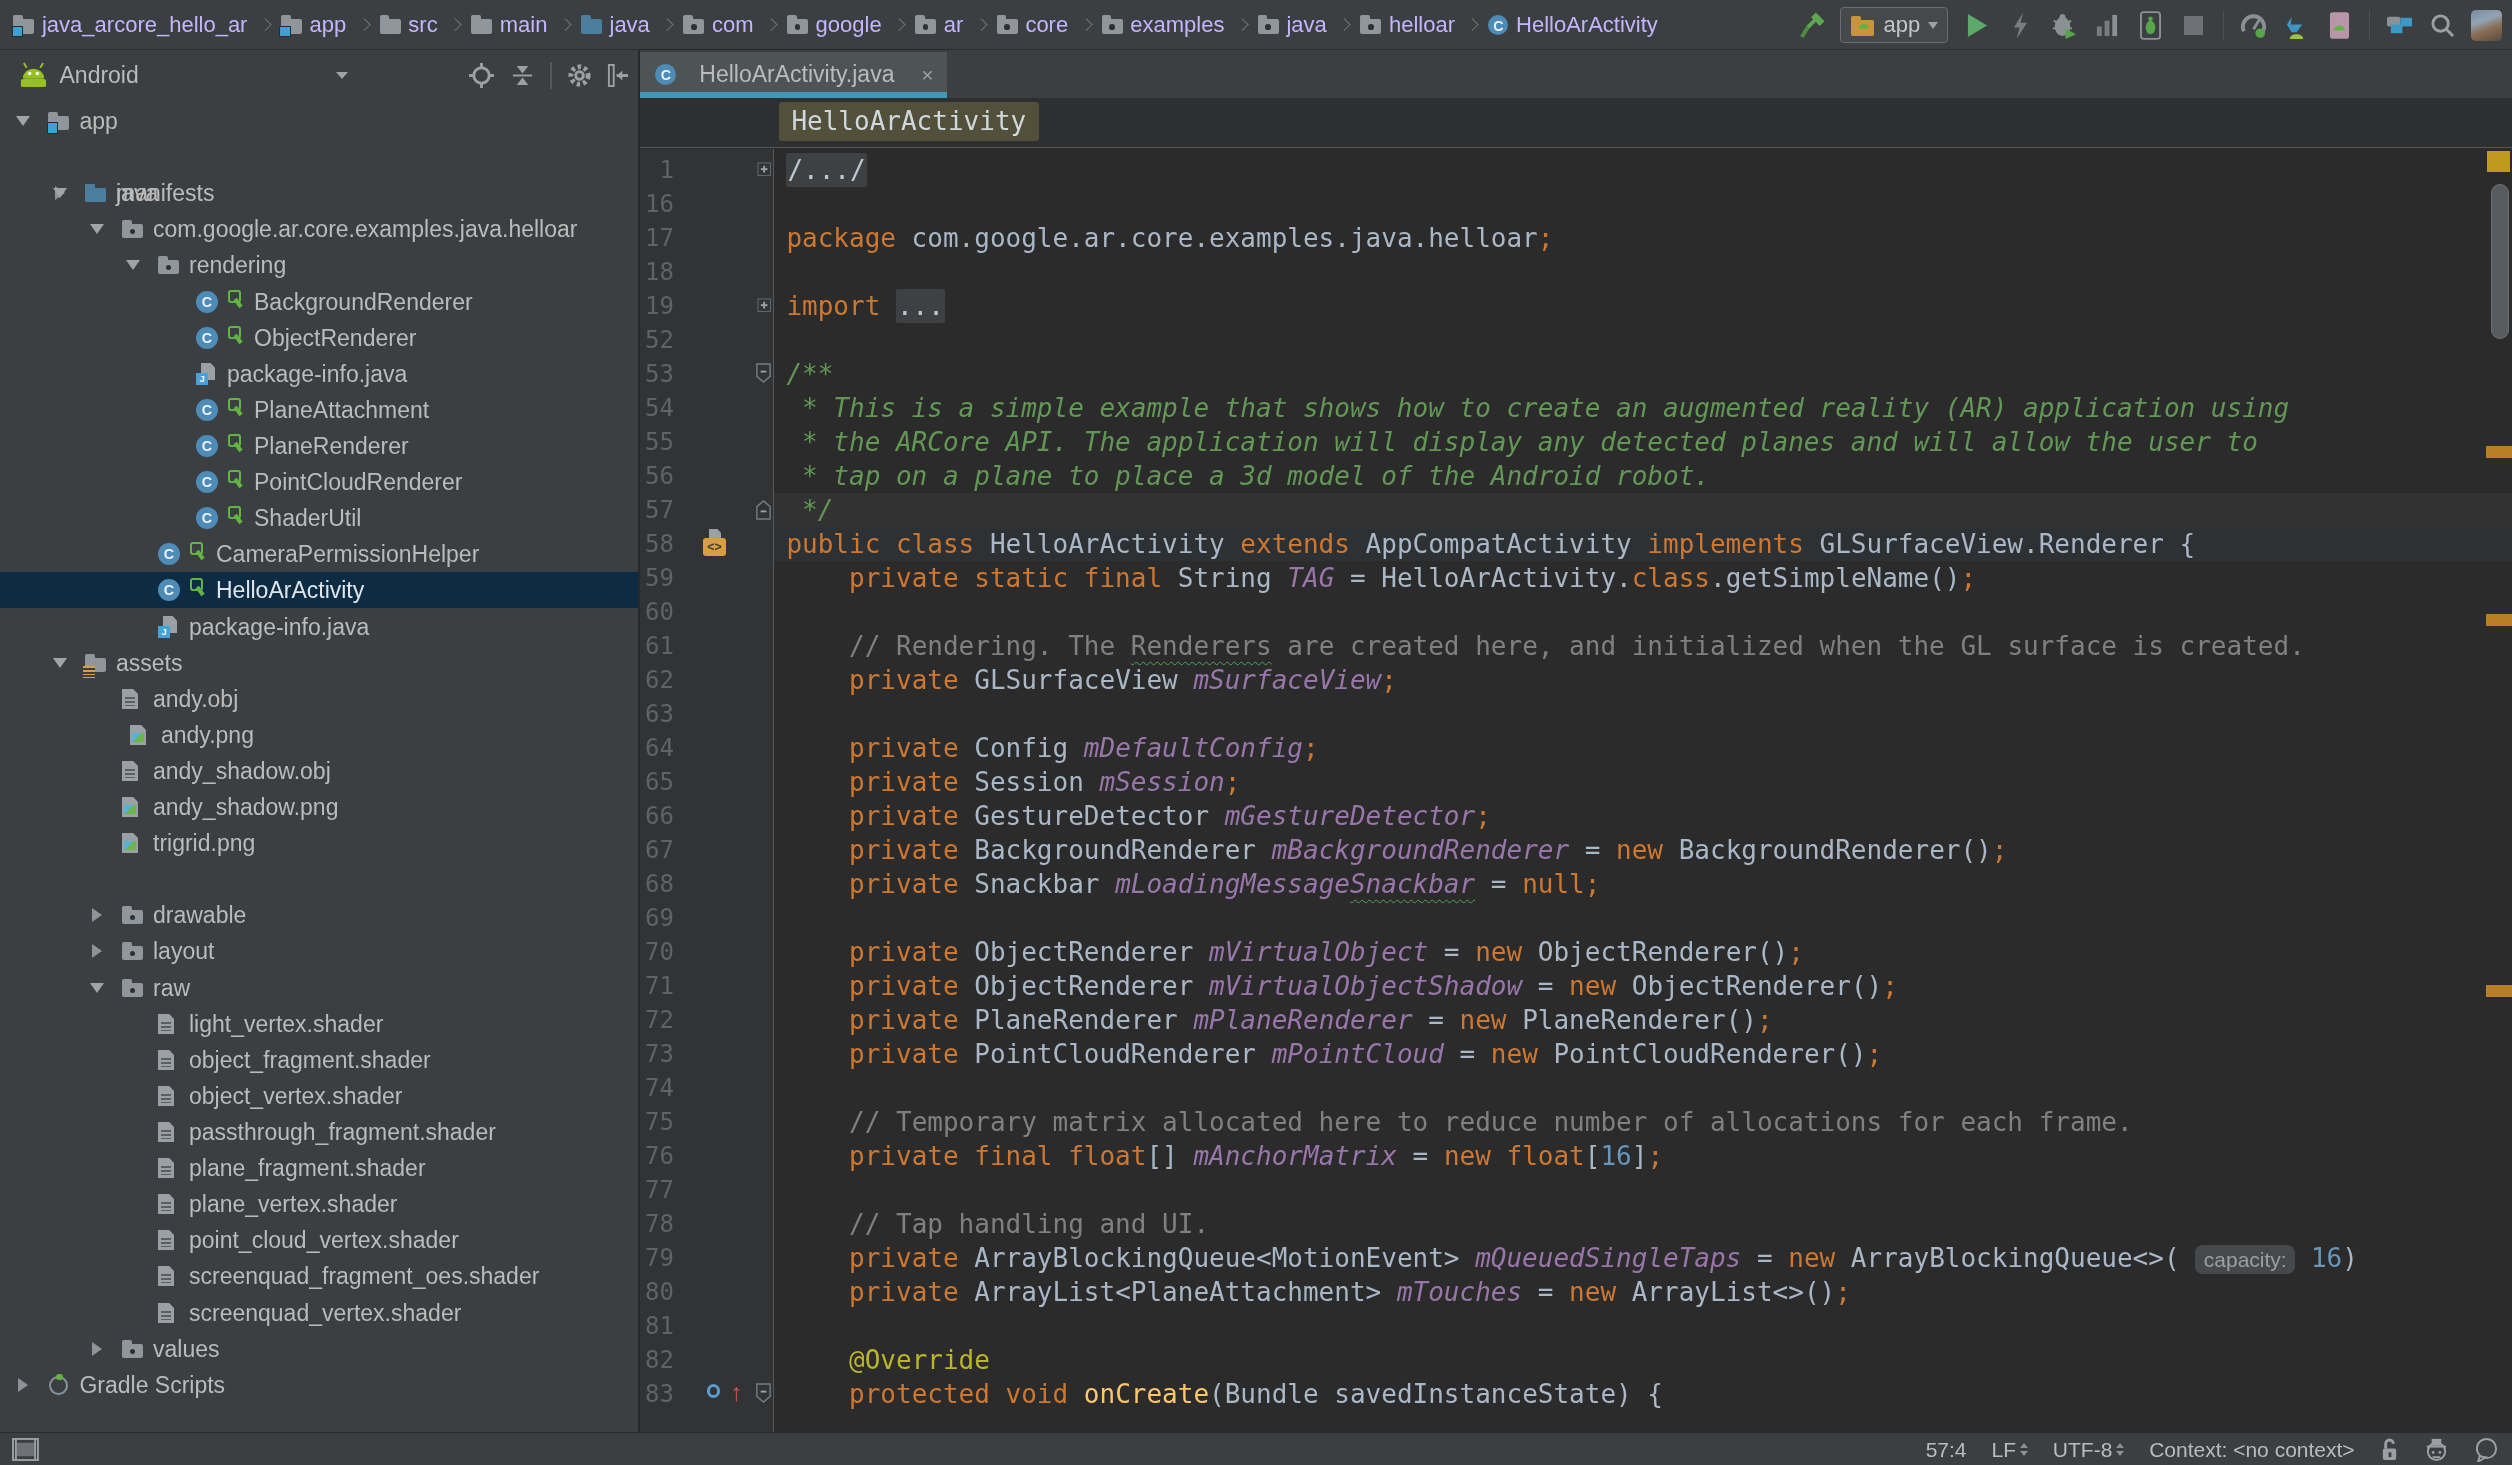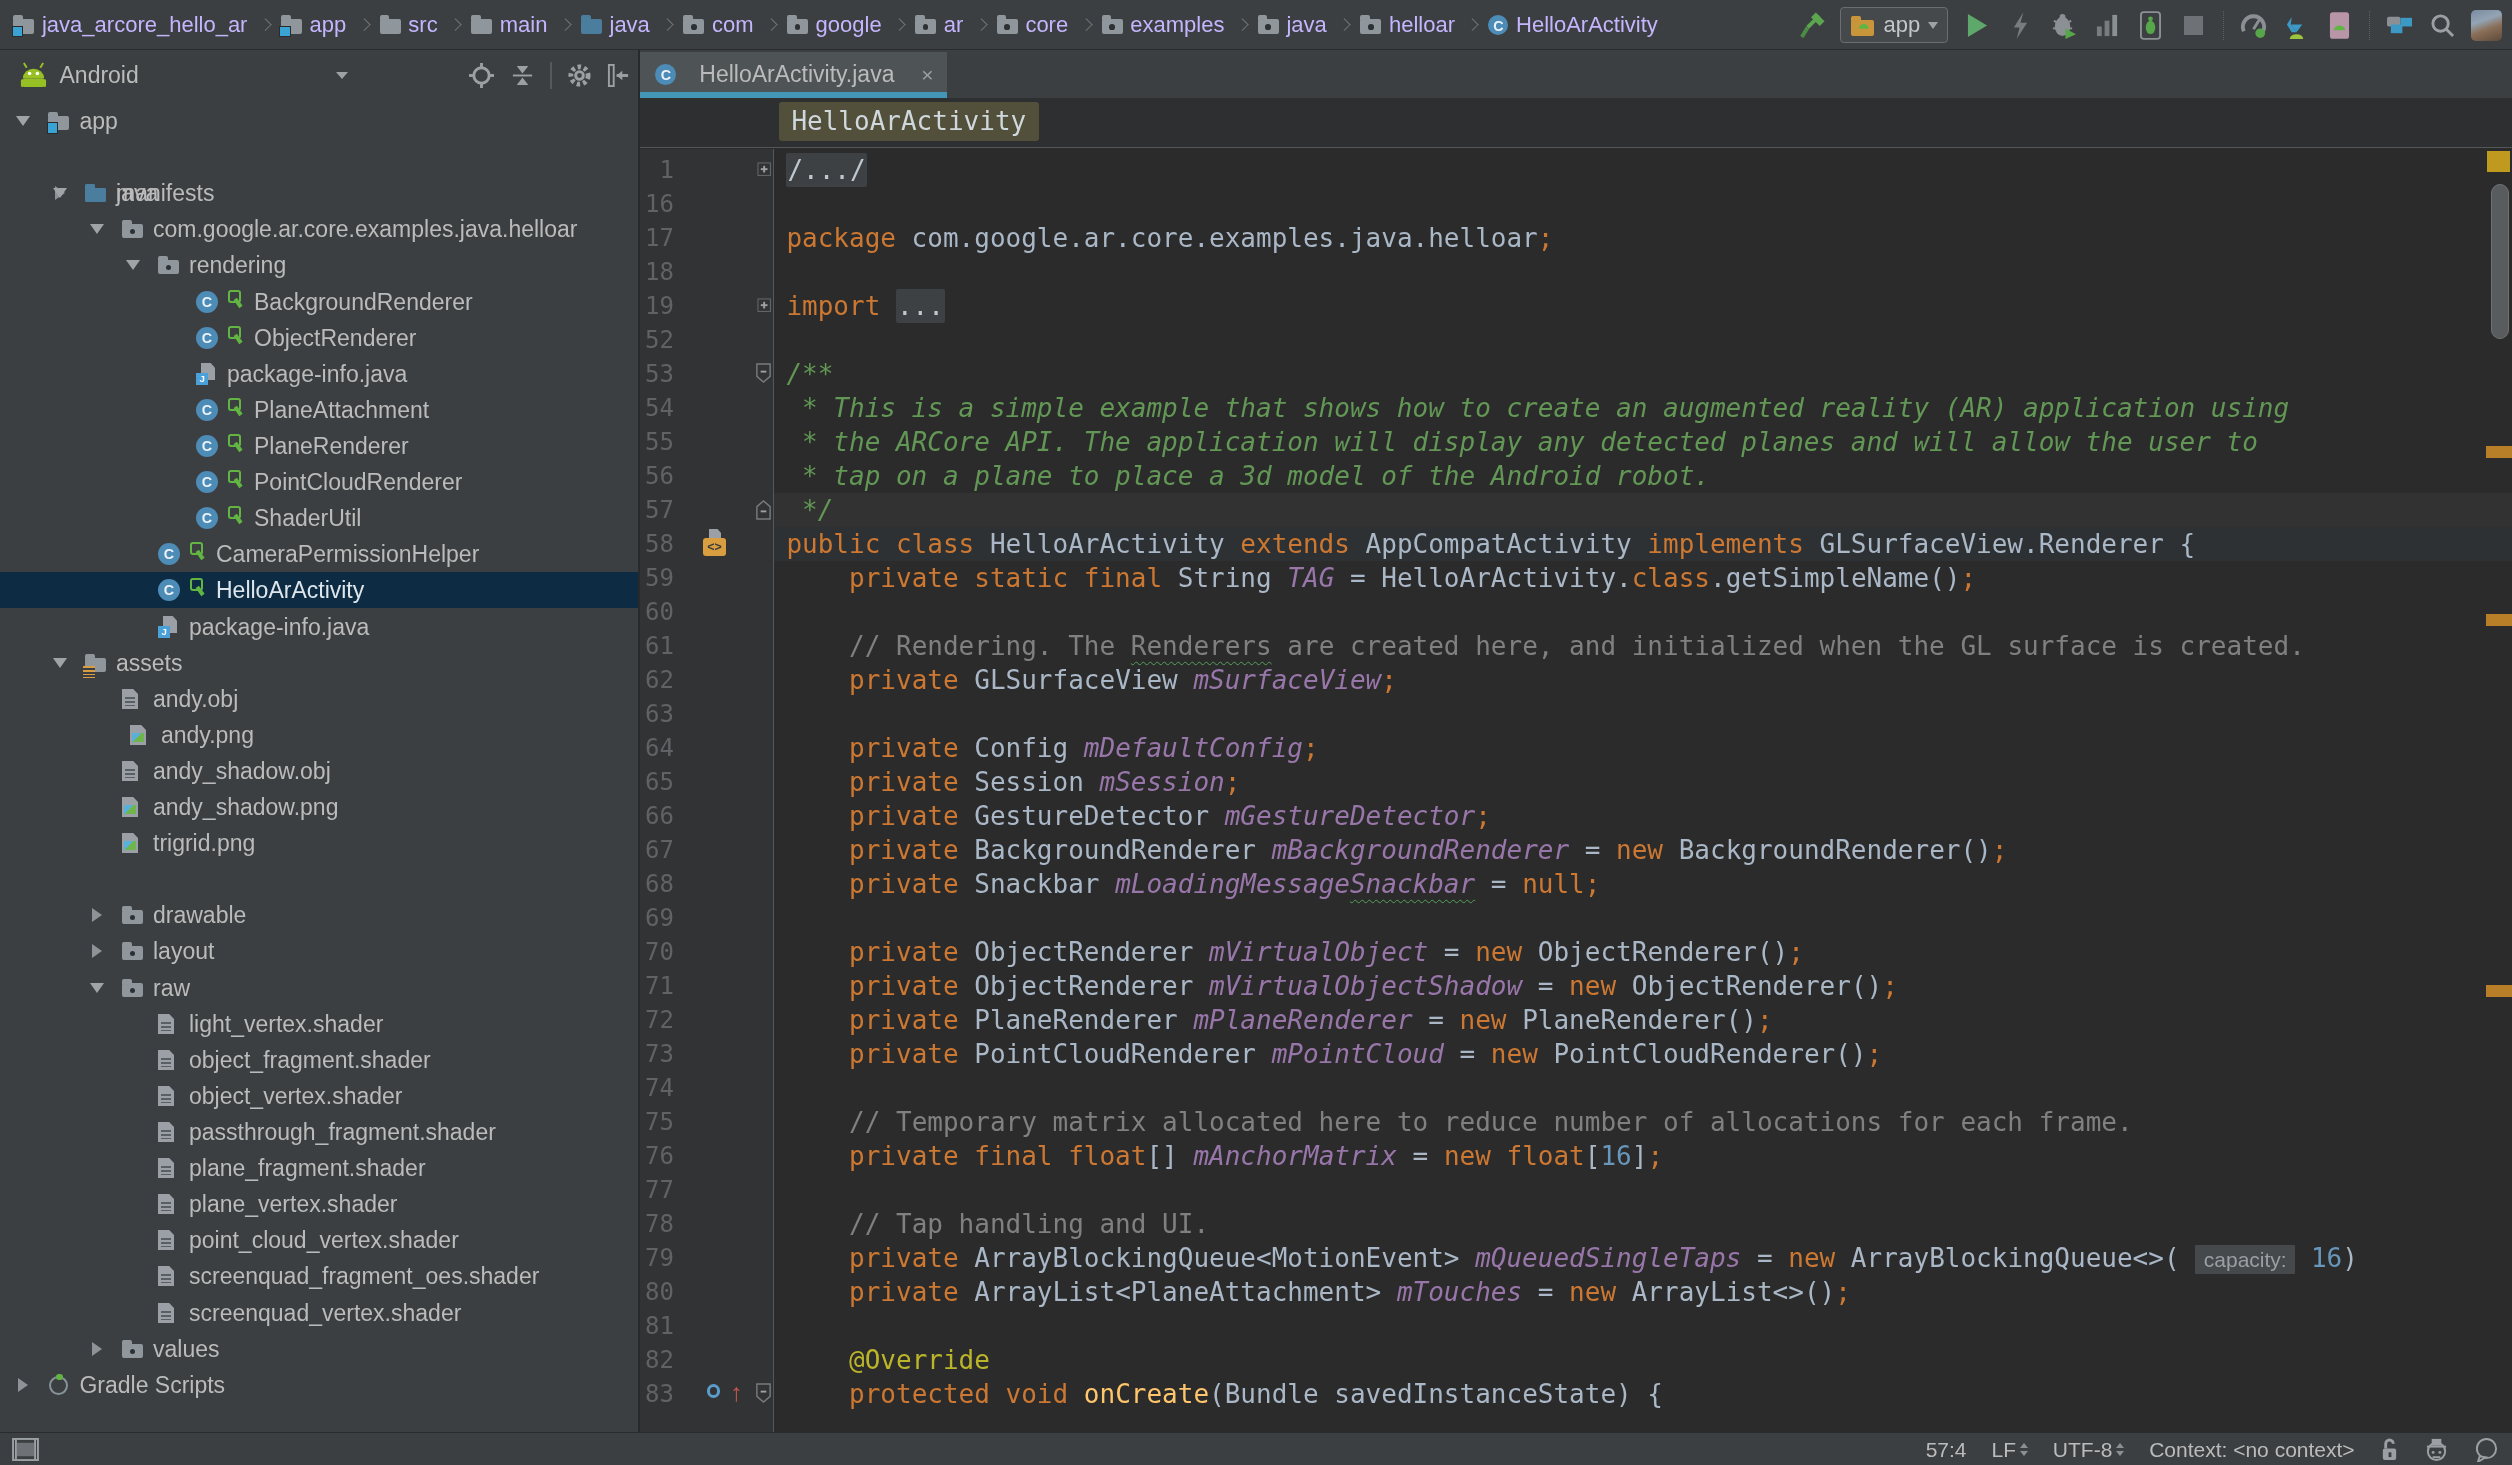--- a/index.html
+++ b/index.html
@@ -116,21 +116,21 @@
     font-family:"DejaVu Sans Mono",monospace; font-size:26px; color:#a9b7c6; }
   .crow.caret { background:#323232; }
   .crow.soft { background:#2e3133; }
   .tk-t { color:#a9b7c6; } .tk-k { color:#cc7832; } .tk-c { color:#808080; }
   .tk-d { color:#629755; font-style:italic; }
   .tk-f { color:#9876aa; font-style:italic; }
   .tk-m { color:#ffc66b; } .tk-a { color:#bbb529; } .tk-n { color:#6897bb; }
   .tk-cw { color:#808080; text-decoration:underline wavy #55a05a 1.4px; text-underline-offset:5.7px; }
   .tk-fw { color:#9876aa; font-style:italic; text-decoration:underline wavy #55a05a 1.4px; text-underline-offset:5.7px; }
   .tk-fold { background:#3e4144; color:#bec8d1; border-radius:1.9px; padding:1.9px 1px; }
-  .tk-hint { background:#46494b; color:#9b9fa3; border-radius:1px; padding:2.9px 8.6px;
+  .tk-hint { background:#46494b; color:#9b9fa3; border-radius:8px; padding:2.9px 8.6px;
     font-family:"Liberation Sans",sans-serif; font-size:21px; }
 
   
   .sq-ind { position:absolute; right:1.9px; top:101px; width:23px; height:21px; background:#c09a1f; }
   .thumb { position:absolute; right:2.9px; top:134px; width:18px; height:155px; background:#595c5e;
     border:1px solid #6e7072; border-radius:9.6px; }
   .tick { position:absolute; right:0; width:26px; height:11.5px; background:#b87e28; }
 
   
   .status { position:absolute; left:0; bottom:0; width:2512px; height:33px; background:#3c3f41;

